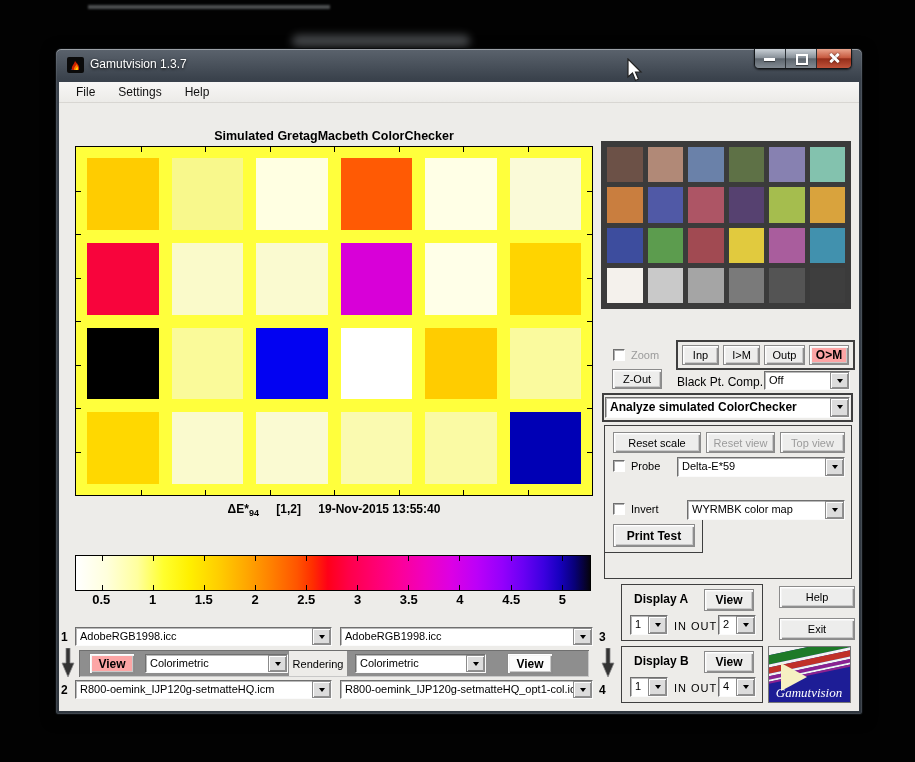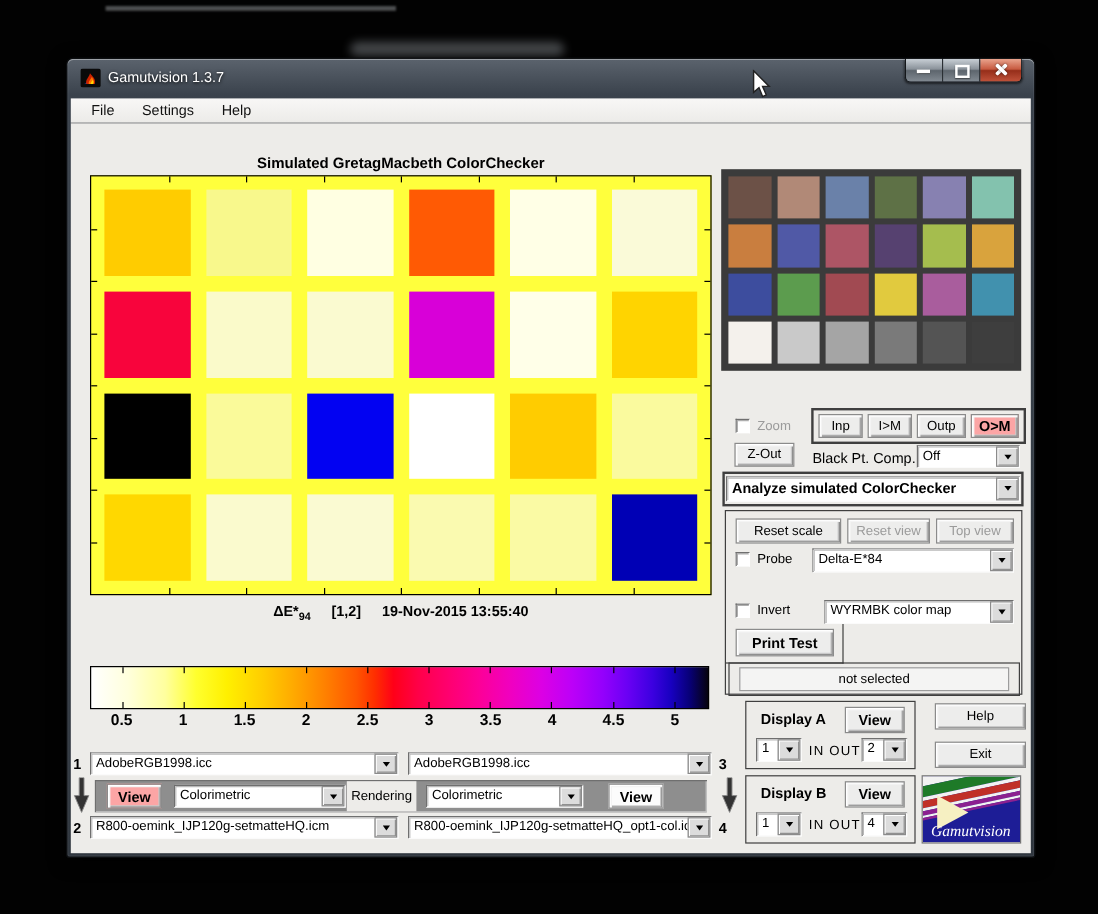--- a/index.html
+++ b/index.html
@@ -346,39 +346,36 @@
   <div class="gbox" style="left:548px;top:376px;width:248px;height:154px;">
     <div class="rbtn" style="left:8px;top:6px;width:88px;height:21px;">Reset scale</div>
     <div class="rbtn disabled" style="left:101px;top:6px;width:69px;height:21px;">Reset view</div>
     <div class="rbtn disabled" style="left:175px;top:6px;width:65px;height:21px;">Top view</div>
 
     <div class="chk" style="left:8px;top:34px;">
       <span class="box"></span>
       <span>Probe</span>
     </div>
     <div class="combo" style="left:72px;top:31px;width:168px;height:20px;">
-      <span class="cf">Delta-E*84</span>
+      <span class="cf">Delta-E*59</span>
       <span class="ca"></span>
     </div>
 
     <div class="chk" style="left:8px;top:77px;">
       <span class="box"></span>
       <span>Invert</span>
     </div>
     <div class="combo" style="left:82px;top:74px;width:158px;height:20px;">
       <span class="cf">WYRMBK color map</span>
       <span class="ca"></span>
     </div>
 
     <div style="position:absolute;left:0;top:94px;width:97px;height:32px;border-right:1px solid #3f3f3f;border-bottom:1px solid #3f3f3f;"></div>
     <div class="rbtn bold" style="left:8px;top:98px;width:82px;height:23px;">Print Test</div>
 
-    <div style="position:absolute;left:2px;top:126px;width:241px;height:26px;border:1px solid #3f3f3f;">
-      <div style="position:absolute;left:8px;top:3px;right:8px;bottom:3px;background:#f4f4f3;border:1px solid #9c9c9c;display:flex;align-items:center;justify-content:center;font-size:11px;">not selected</div>
-    </div>
   </div>
 
   <div class="gbox" style="left:565px;top:535px;width:142px;height:57px;">
     <span class="lbl bold" style="left:12px;top:7px;">Display A</span>
     <div class="rbtn bold" style="left:82px;top:4px;width:50px;height:22px;">View</div>
     <div class="combo" style="left:8px;top:30px;width:38px;height:20px;">
       <span class="cf">1</span>
       <span class="ca"></span>
     </div>
     <span class="lbl" style="left:52px;top:35px;letter-spacing:1px;">IN OUT</span>

